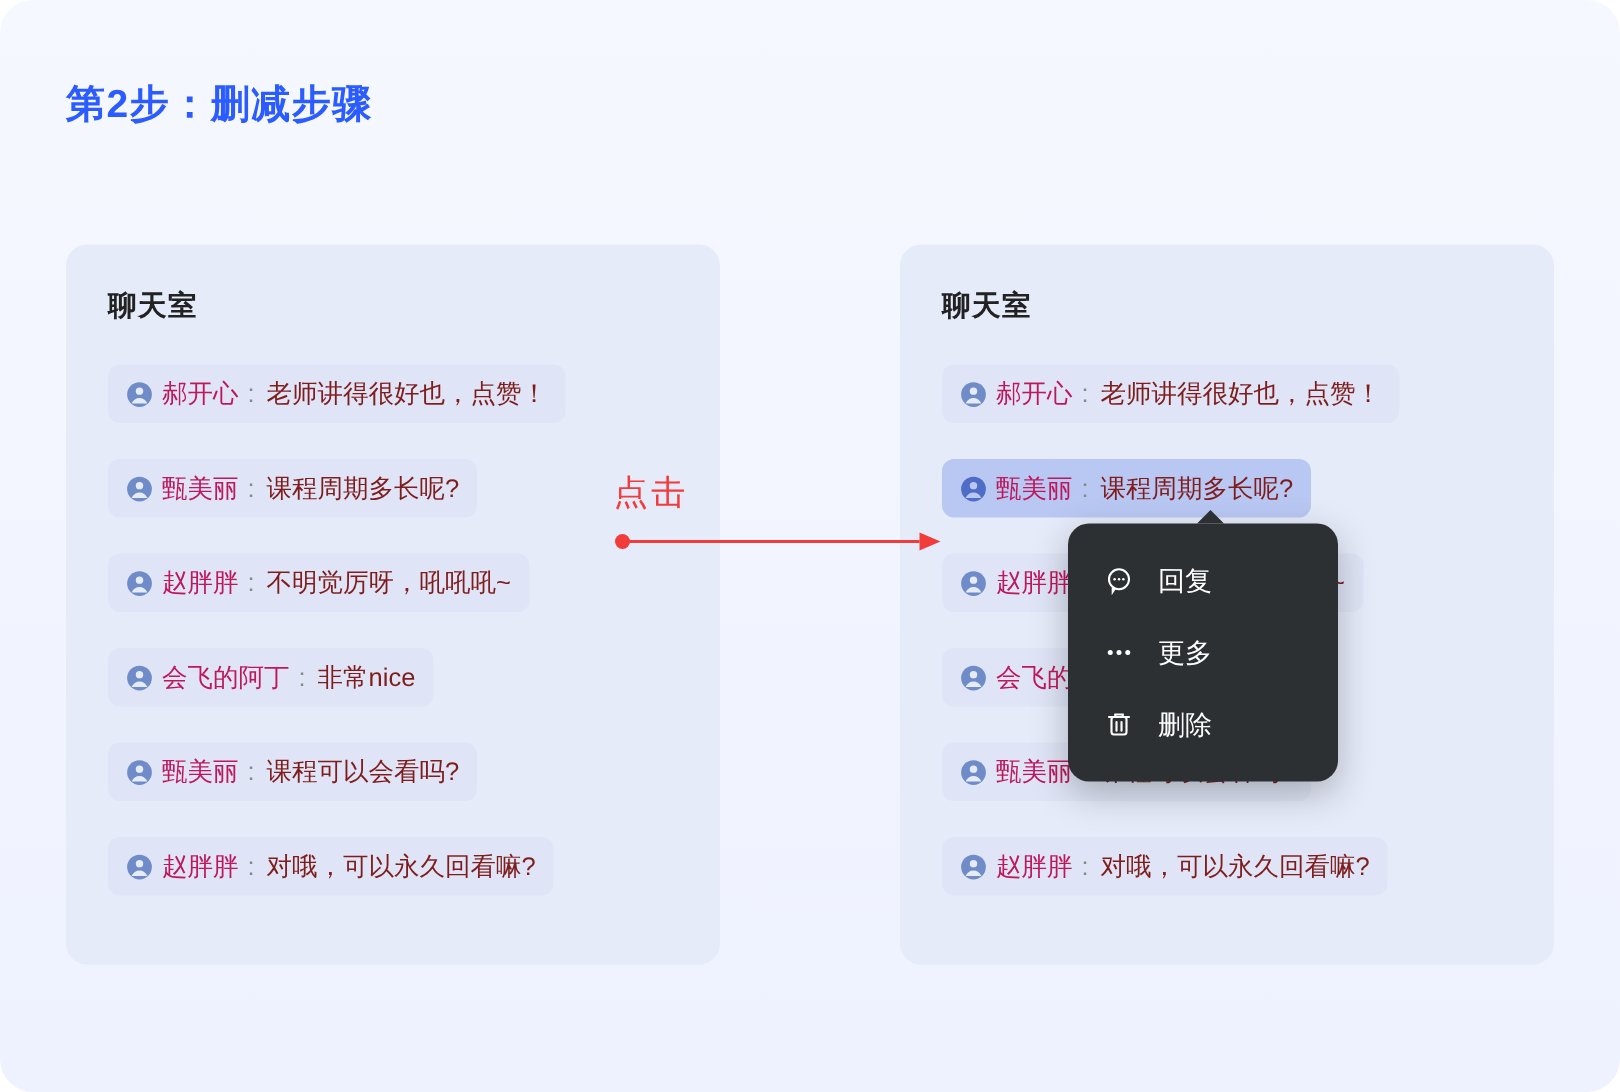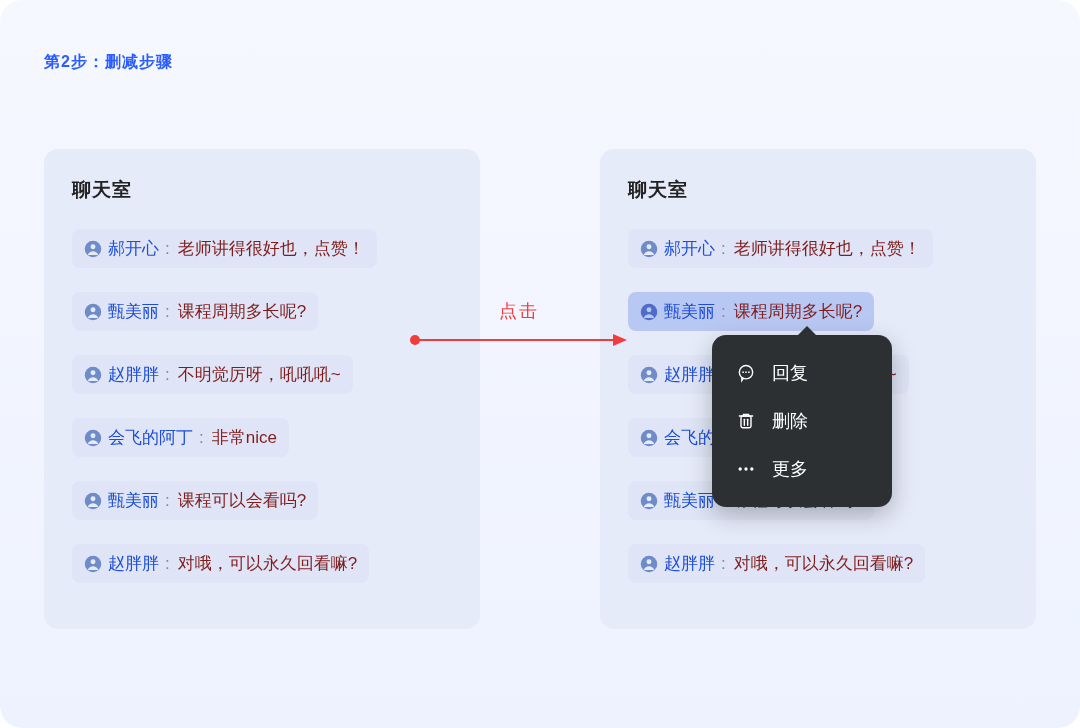--- a/index.html
+++ b/index.html
@@ -13,21 +13,21 @@
   .canvas {
     width: 1080px;
     height: 728px;
     background: linear-gradient(180deg, #f6f8ff 0%, #eef2ff 100%);
     border-radius: 22px;
     padding: 52px 44px 44px 44px;
     position: relative;
   }
   .step-title {
     color: #2b5cff;
-    font-size: 16px;
+    font-size: 26px;
     font-weight: 700;
     letter-spacing: 1px;
   }
   .panels {
     display: flex;
     gap: 120px;
     margin-top: 76px;
     position: relative;
   }
   .panel {
@@ -63,37 +63,37 @@
   .msg.selected {
     background: #b9c8f3;
   }
   .msg .avatar-icon {
     width: 18px;
     height: 18px;
     flex: 0 0 18px;
     color: #6f8cc9;
   }
   .msg.selected .avatar-icon { color: #4f6cc7; }
-  .msg .name { color: #1d4ed8; }
+  .msg .name { color: #be185d; }
   .msg .sep  { color: #888; margin: 0 2px 0 0; }
   .msg .text { color: #7f1d1d; }
 
   
   .arrow-wrap {
     position: absolute;
     left: 365px;
     top: 150px;
     width: 220px;
     pointer-events: none;
   }
   .arrow-label {
     color: #f23c3c;
-    font-size: 18px;
+    font-size: 23px;
     font-weight: 500;
-    text-align: center;
+    text-align: left;
     margin-bottom: 6px;
     letter-spacing: 2px;
   }
 
   
   .popover {
     position: absolute;
     left: 112px;
     top: 186px;
     width: 180px;
@@ -272,36 +272,36 @@
           <svg class="p-icon" viewBox="0 0 24 24" fill="none" stroke="currentColor" stroke-width="1.7">
               <circle cx="12" cy="11" r="8"></circle>
               <circle cx="8.5" cy="11" r="1" fill="currentColor" stroke="none"></circle>
               <circle cx="12" cy="11" r="1" fill="currentColor" stroke="none"></circle>
               <circle cx="15.5" cy="11" r="1" fill="currentColor" stroke="none"></circle>
               <path d="M9 18l-2 3v-3"></path>
             </svg>
           <span>回复</span>
         </div>
         <div class="pop-item">
+          <svg class="p-icon" viewBox="0 0 24 24" fill="currentColor">
+              <circle cx="5" cy="12" r="2"></circle>
+              <circle cx="12" cy="12" r="2"></circle>
+              <circle cx="19" cy="12" r="2"></circle>
+            </svg>
+          <span>更多</span>
+        </div>
+        <div class="pop-item">
           <svg class="p-icon" viewBox="0 0 24 24" fill="none" stroke="currentColor" stroke-width="1.7" stroke-linecap="round">
               <path d="M4 6h16"></path>
               <path d="M9 6V4h6v2"></path>
               <rect x="6" y="6" width="12" height="14" rx="2"></rect>
               <line x1="10" y1="10" x2="10" y2="17"></line>
               <line x1="14" y1="10" x2="14" y2="17"></line>
             </svg>
           <span>删除</span>
-        </div>
-        <div class="pop-item">
-          <svg class="p-icon" viewBox="0 0 24 24" fill="currentColor">
-              <circle cx="5" cy="12" r="2"></circle>
-              <circle cx="12" cy="12" r="2"></circle>
-              <circle cx="19" cy="12" r="2"></circle>
-            </svg>
-          <span>更多</span>
         </div>
       </div>
     </div>
 
     <div class="arrow-wrap">
       <div class="arrow-label">点击</div>
       <svg viewBox="0 0 220 22" width="220" height="22">
         <circle cx="6" cy="11" r="5" fill="#f23c3c"></circle>
         <line x1="6" y1="11" x2="204" y2="11" stroke="#f23c3c" stroke-width="2"></line>
         <polygon points="204,5 218,11 204,17" fill="#f23c3c"></polygon>

